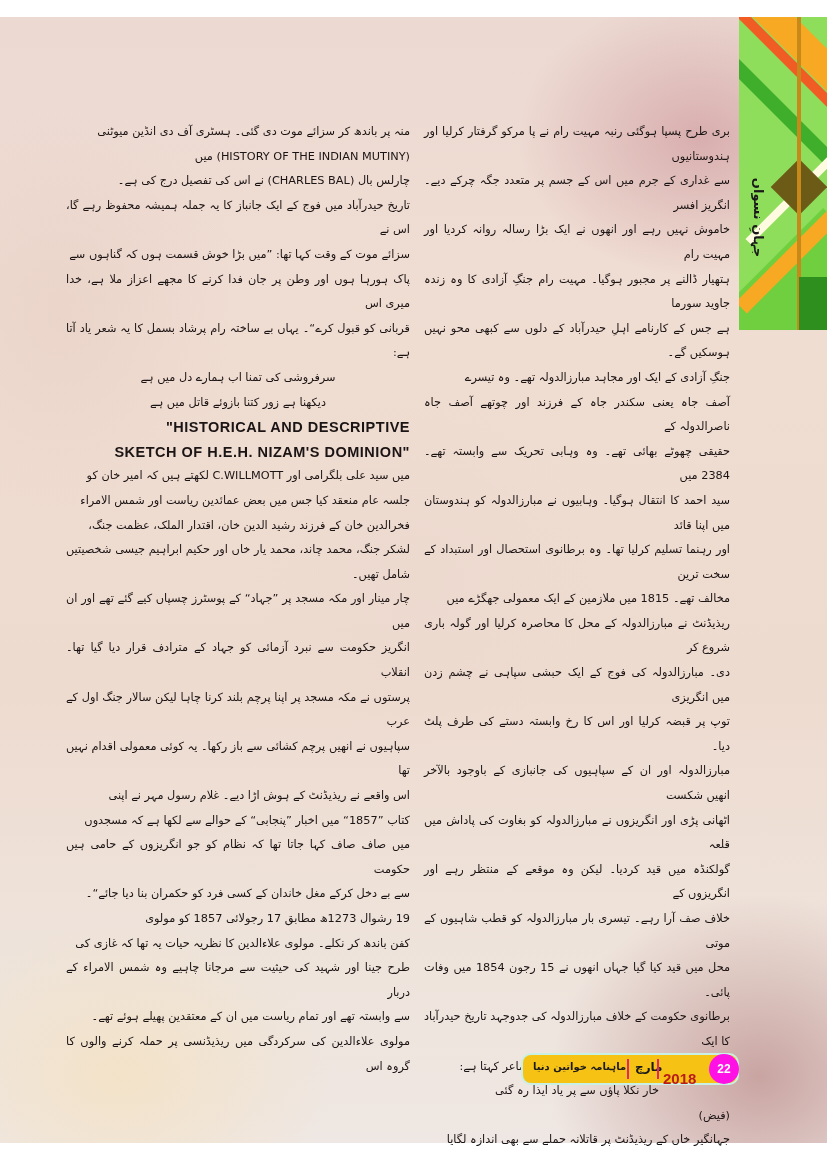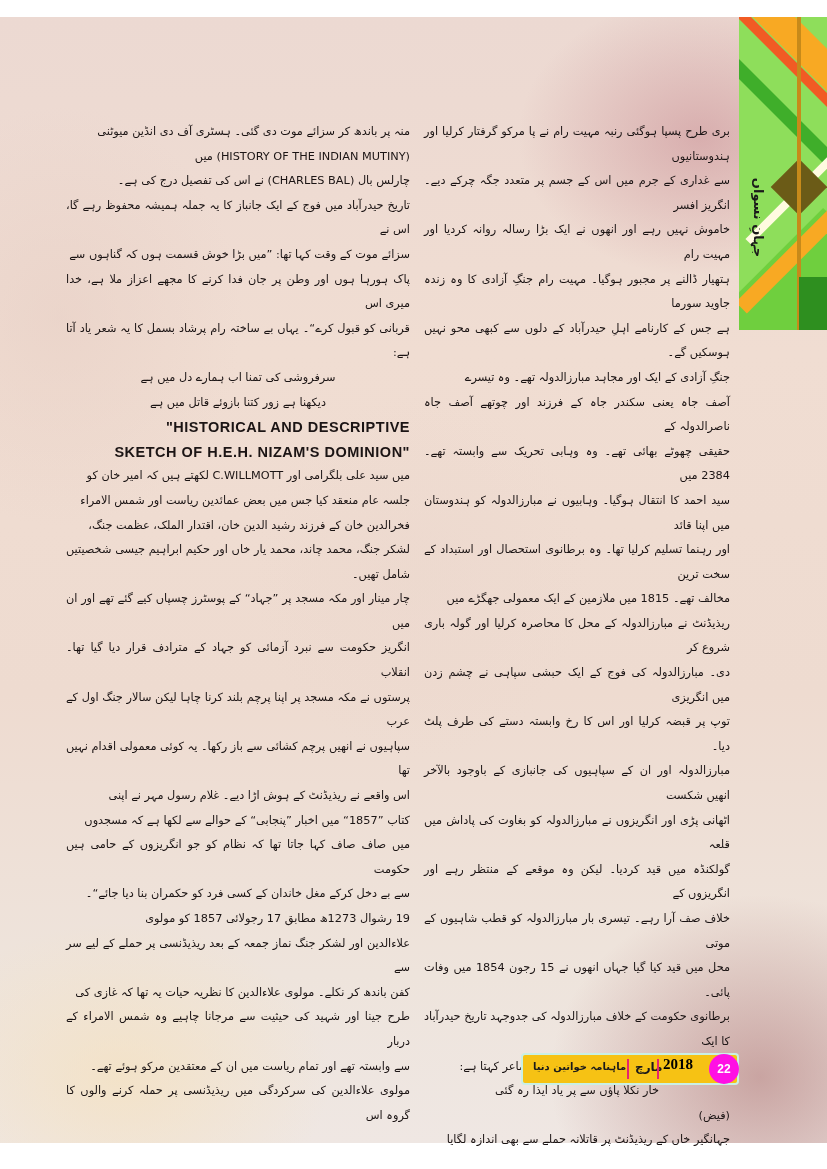--- a/index.html
+++ b/index.html
@@ -49,32 +49,32 @@
   .col p { margin:0; line-height:24.6px; text-align-last:right; }
   .col-right { left:424px; width:306px; }
   .col-left { left:66px; width:344px; }
   .verse { text-align:center !important; text-align-last:center !important; }
   .eng { direction:ltr; font-family:"Liberation Sans", sans-serif; font-weight:bold; font-size:14.5px; text-align:justify; text-align-last:justify; letter-spacing:0.5px; }
   .sig { text-align-last:right; }
 
   
   .footer {
     position:absolute; left:523px; top:1055px; width:214px; height:28px;
-    background:#f6c214; border-radius:2px; box-shadow:0 0 0 2px #c9f0e5;
+    background:#f6c214; border-radius:8px; box-shadow:0 0 0 2px #c9f0e5;
     display:flex; flex-direction:row; align-items:center; direction:ltr;
   }
   .footer .pnum {
     position:absolute; right:-2px; top:-1px; width:30px; height:30px; border-radius:50%;
     background:#ff10e4; color:#fff; font-family:"Liberation Sans", sans-serif; font-weight:bold;
     font-size:12px; display:flex; align-items:center; justify-content:center;
   }
   .footer .mag { position:absolute; left:10px; top:6px; font-size:10px; color:#1a1a1a; font-weight:bold; direction:rtl; }
   .footer .sep { position:absolute; top:4px; width:2px; height:20px; background:#e5246f; }
   .footer .month { position:absolute; left:112px; top:5px; font-size:12px; font-weight:bold; color:#1a1a1a; direction:rtl; }
-  .footer .year { position:absolute; left:140px; top:1px; font-family:Liberation Serif, serif; font-weight:bold; font-size:15px; color:#000000; }
+  .footer .year { position:absolute; left:140px; top:15px; font-family:Liberation Sans, sans-serif; font-weight:bold; font-size:15px; color:#b91c1c; }
 </style>
 </head>
 <body>
 
 <div class="page"></div>
 
 <div class="banner">
   <div class="s s8"></div>
   <div class="s s1"></div>
   <div class="s s2"></div>
@@ -133,24 +133,23 @@
     <p>لشکر جنگ، محمد چاند، محمد یار خاں اور حکیم ابراہیم جیسی شخصیتیں شامل تھیں۔</p>
     <p>چار مینار اور مکہ مسجد پر ”جہاد“ کے پوسٹرز چسپاں کیے گئے تھے اور ان میں</p>
     <p>انگریز حکومت سے نبرد آزمائی کو جہاد کے مترادف قرار دیا گیا تھا۔ انقلاب</p>
     <p>پرستوں نے مکہ مسجد پر اپنا پرچم بلند کرنا چاہا لیکن سالار جنگ اول کے عرب</p>
     <p>سپاہیوں نے انھیں پرچم کشائی سے باز رکھا۔ یہ کوئی معمولی اقدام نہیں تھا</p>
     <p>اس واقعے نے ریذیڈنٹ کے ہوش اڑا دیے۔ غلام رسول مہر نے اپنی</p>
     <p>کتاب ”1857“ میں اخبار ”پنجابی“ کے حوالے سے لکھا ہے کہ مسجدوں</p>
     <p>میں صاف صاف کہا جاتا تھا کہ نظام کو جو انگریزوں کے حامی ہیں حکومت</p>
     <p>سے بے دخل کرکے مغل خاندان کے کسی فرد کو حکمران بنا دیا جائے“۔</p>
     <p>19 رشوال 1273ھ مطابق 17 رجولائی 1857 کو مولوی</p>
-    <p>علاءالدین اور لشکر جنگ نماز جمعہ کے بعد ریذیڈنسی پر حملے کے لیے سر سے</p>
     <p>کفن باندھ کر نکلے۔ مولوی علاءالدین کا نظریہ حیات یہ تھا کہ غازی کی</p>
     <p>طرح جینا اور شہید کی حیثیت سے مرجانا چاہیے وہ شمس الامراء کے دربار</p>
-    <p>سے وابستہ تھے اور تمام ریاست میں ان کے معتقدین مرکو ہوئے تھے۔</p>
+    <p>سے وابستہ تھے اور تمام ریاست میں ان کے معتقدین پھیلے ہوئے تھے۔</p>
     <p>مولوی علاءالدین کی سرکردگی میں ریذیڈنسی پر حملہ کرنے والوں کا گروہ اس</p>
   </div>
 
 <div class="footer">
   <span class="mag">ماہنامہ خواتین دنیا</span>
   <span class="sep" style="left:104px"></span>
   <span class="month">مارچ</span>
   <span class="sep" style="left:134px"></span>
   <span class="year">2018</span>
   <span class="pnum">22</span>

